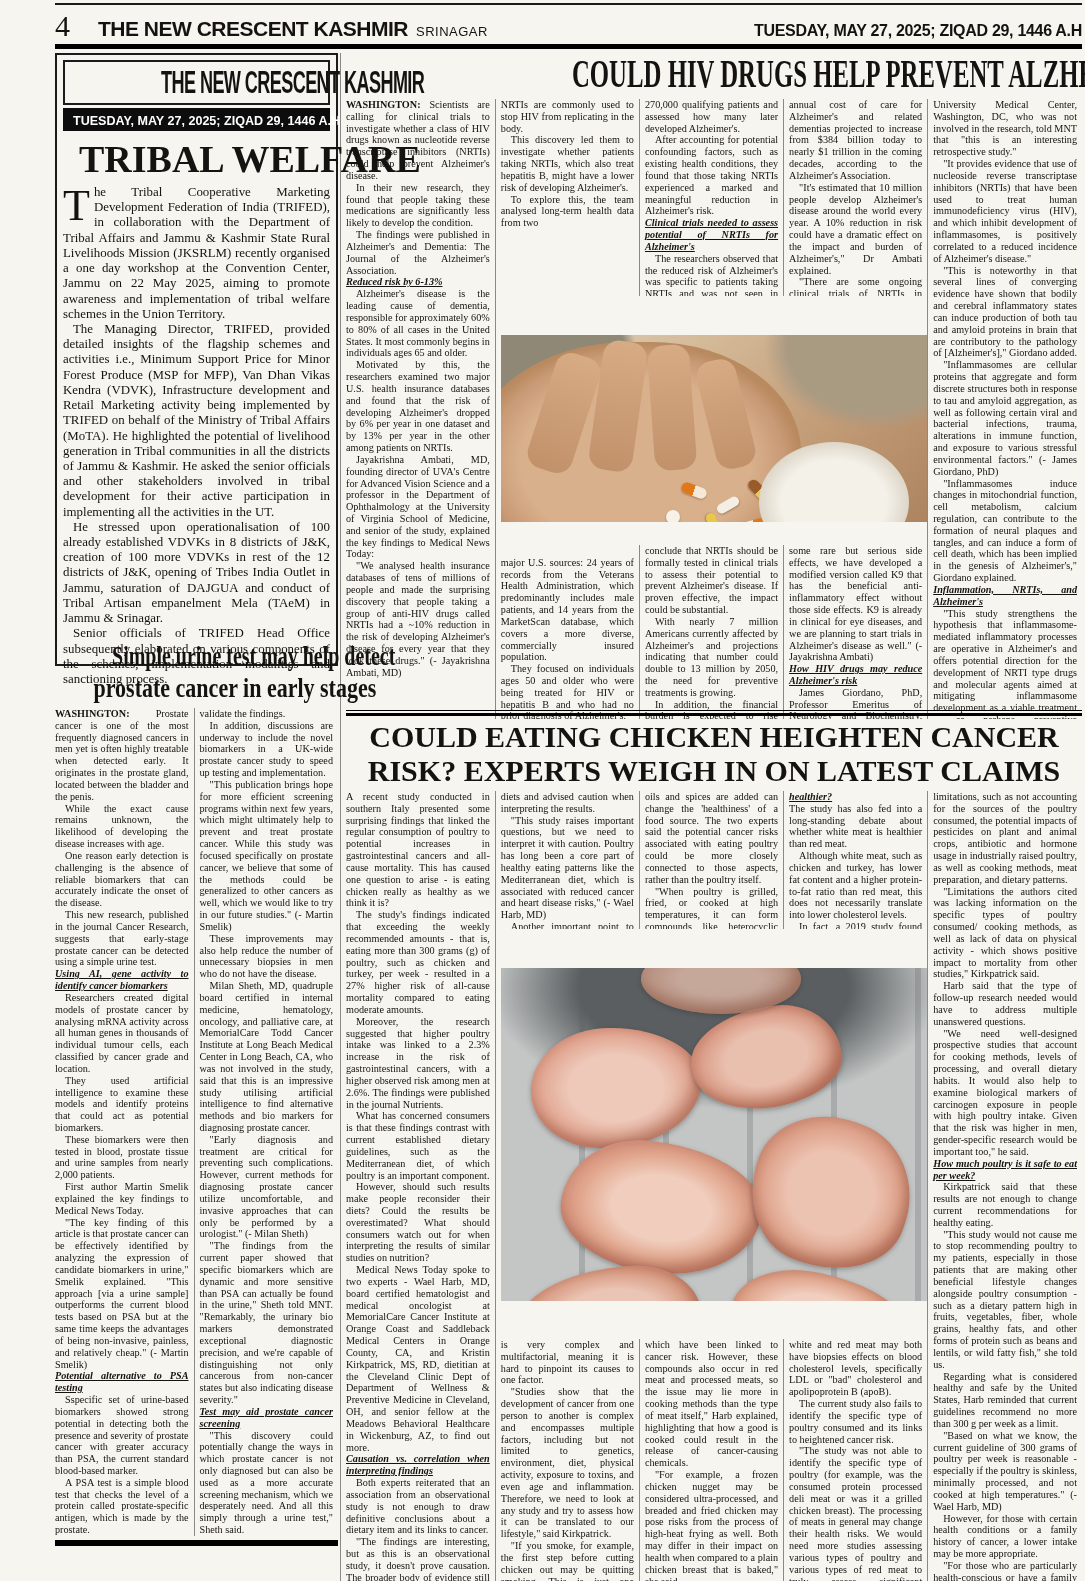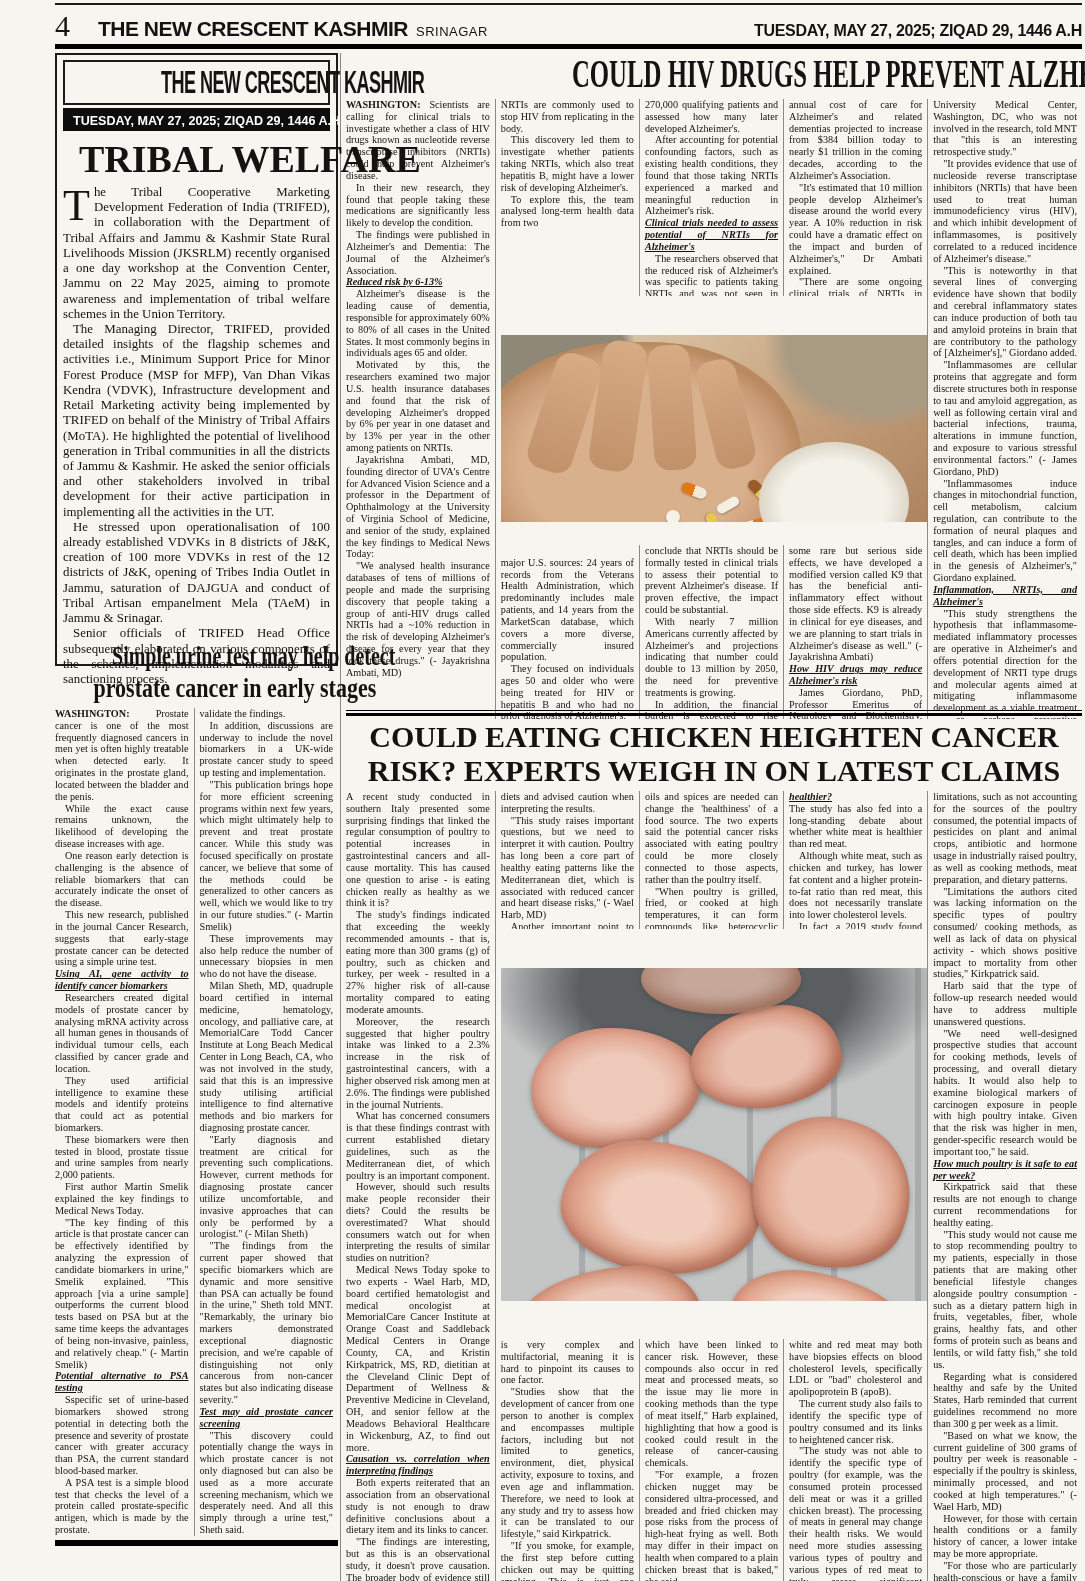--- a/index.html
+++ b/index.html
@@ -244,21 +244,21 @@
           <p>"The findings are interesting, but as this is an observational study, it doesn't prove causation. The broader body of evidence still supports moderate poultry consumption as part of a balanced diet," Harb told MNT.</p>
         </div>
       <div class="mid">
         <div class="cols" style="height:138px;">
           <div class="ncol btxt small">
               <p class="noind">diets and advised caution when interpreting the results.</p>
               <p>"This study raises important questions, but we need to interpret it with caution. Poultry has long been a core part of healthy eating patterns like the Mediterranean diet, which is associated with reduced cancer and heart disease risks," (- Wael Harb, MD)</p>
               <p>Another important point to consider is that cancer, as a disease,</p>
             </div>
           <div class="ncol btxt small">
-              <p class="noind">oils and spices are needed can change the 'healthiness' of a food source. The two experts said the potential cancer risks associated with eating poultry could be more closely connected to those aspects, rather than the poultry itself.</p>
+              <p class="noind">oils and spices are added can change the 'healthiness' of a food source. The two experts said the potential cancer risks associated with eating poultry could be more closely connected to those aspects, rather than the poultry itself.</p>
               <p>"When poultry is grilled, fried, or cooked at high temperatures, it can form compounds like heterocyclic amines (HCAs) and polycyclic aromatic hydrocarbons (PAHs),</p>
             </div>
           <div class="ncol btxt small">
               <p class="sub">healthier?</p>
               <p class="noind">The study has also fed into a long-standing debate about whether white meat is healthier than red meat.</p>
               <p>Although white meat, such as chicken and turkey, has lower fat content and a higher protein-to-fat ratio than red meat, this does not necessarily translate into lower cholesterol levels.</p>
               <p>In fact, a 2019 study found that</p>
             </div>
         </div>
         <div class="photo chk-photo" style="height:405px;" aria-label="Raw chicken pieces laid out on a grey wooden surface">

